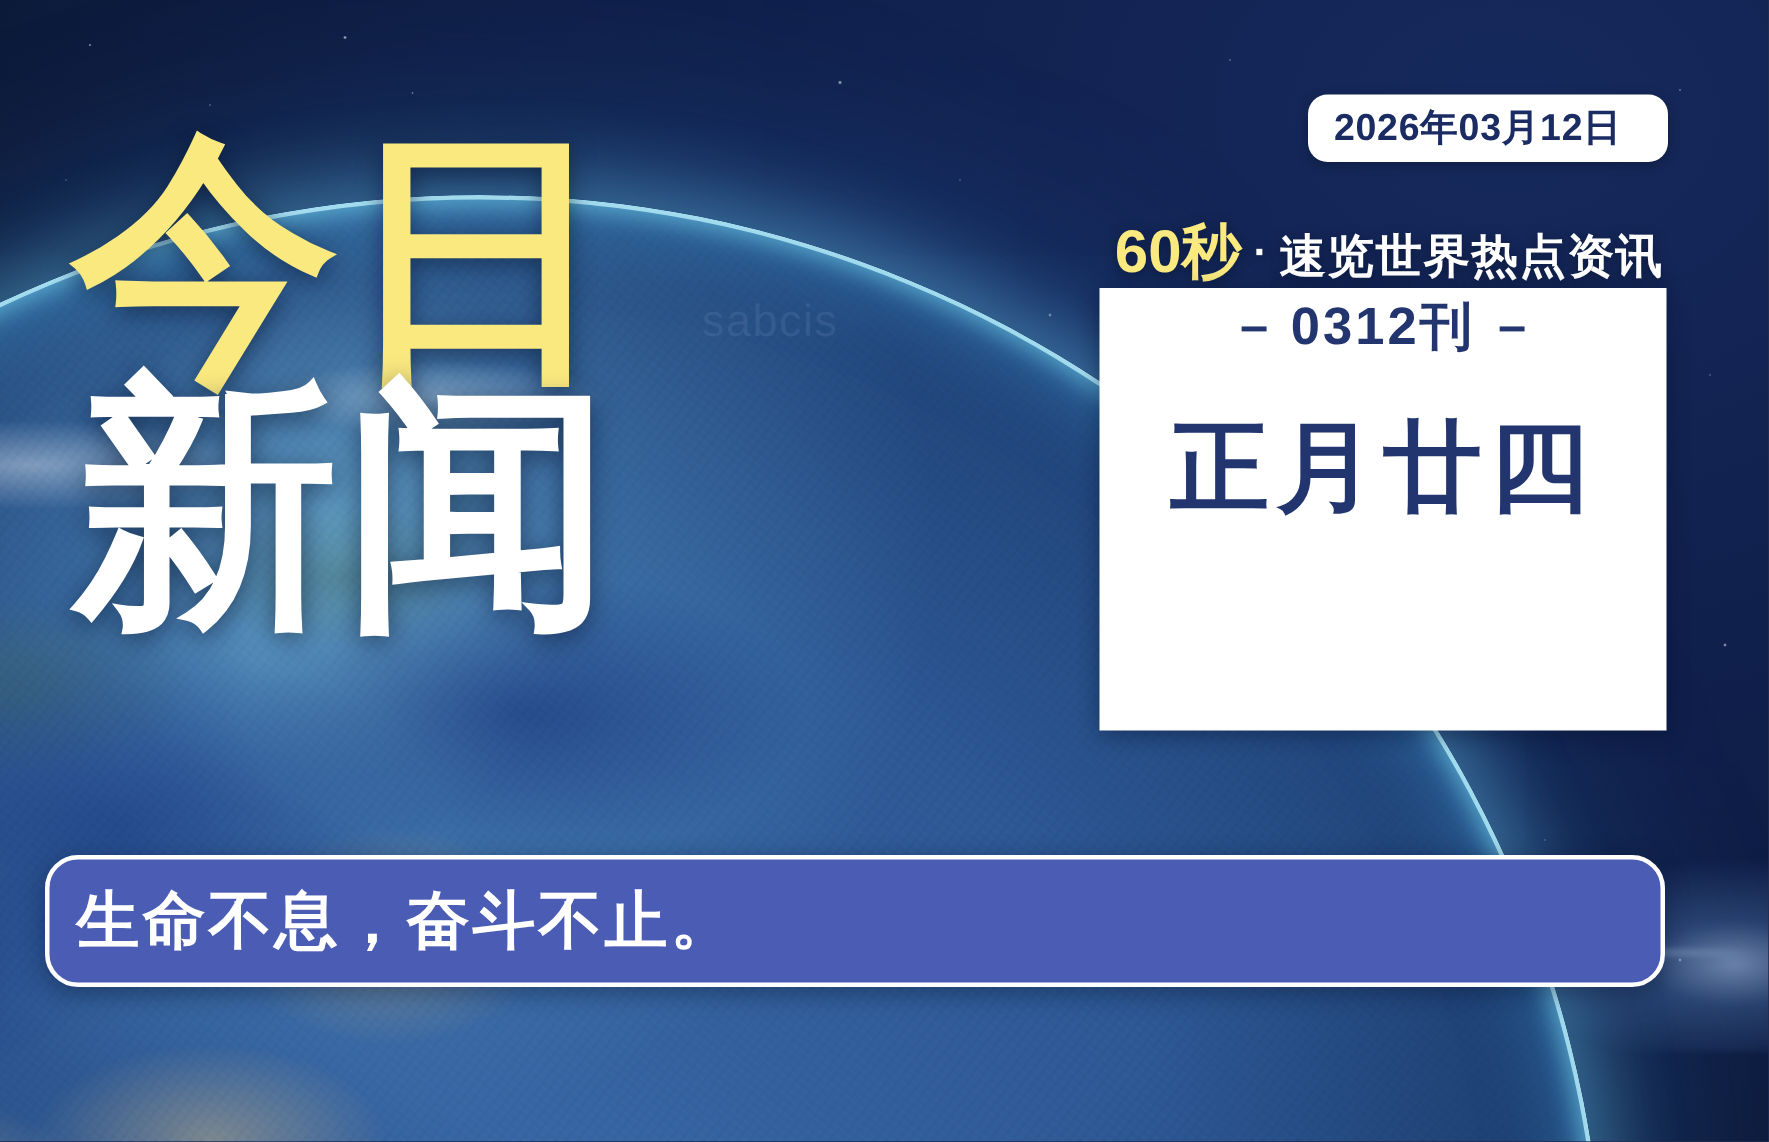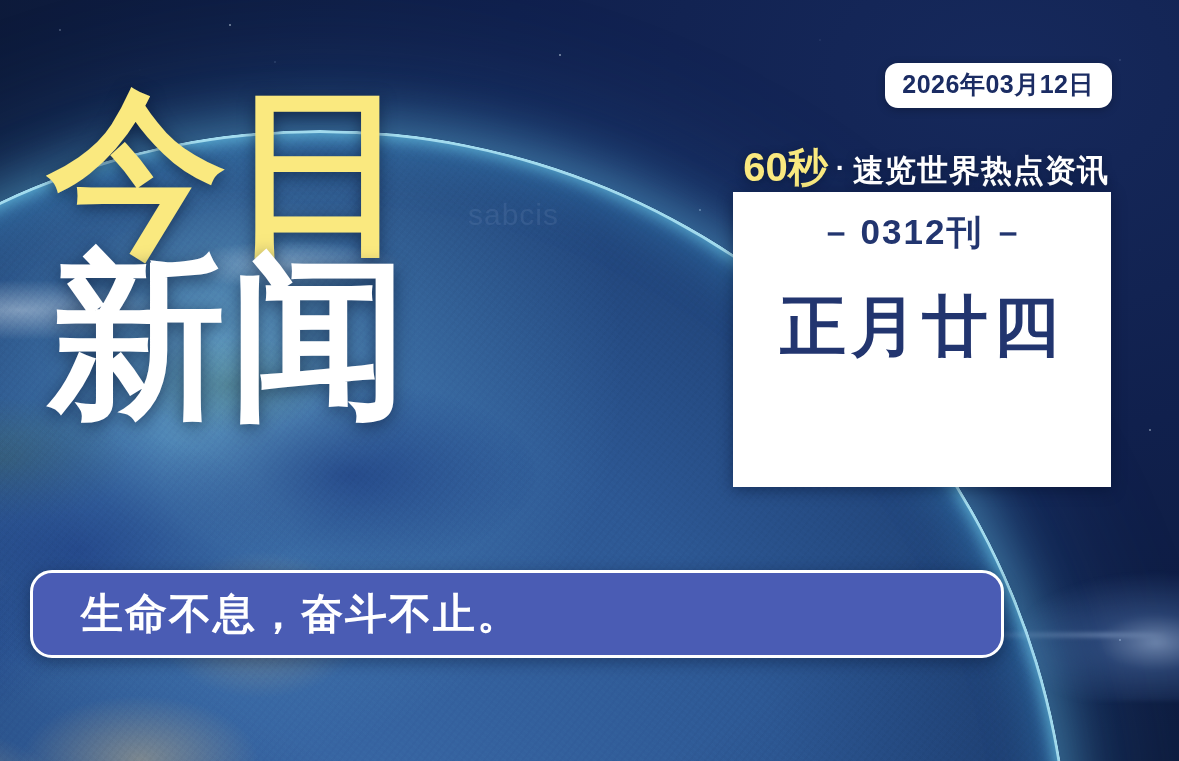--- a/index.html
+++ b/index.html
@@ -190,21 +190,21 @@
 
   
   .date-badge {
     position: absolute;
     right: 67px;
     top: 63px;
     background: #ffffff;
     color: #1b2c63;
     font-size: 25px;
     font-weight: 700;
-    padding: 5px 18px 7px 17px;
+    padding: 5px 31px 7px 17px;
     border-radius: 13px;
     letter-spacing: 0.5px;
     white-space: nowrap;
     box-shadow: 0 2px 8px rgba(0,0,0,0.25);
   }
 
   
   .tagline {
     position: absolute;
     right: 70px;
@@ -242,21 +242,21 @@
     left: 733px;
     top: 192px;
     width: 378px;
     height: 295px;
     background: #ffffff;
     box-shadow: 0 3px 14px rgba(4,14,40,0.45);
     display: flex;
     flex-direction: column;
     align-items: center;
     justify-content: flex-start;
-    padding-top: 17px;
+    padding-top: 2px;
     box-sizing: border-box;
   }
   .card .issue {
     color: #22356f;
     font-size: 35px;
     font-weight: 700;
     letter-spacing: 2px;
     white-space: nowrap;
   }
   .card .issue .tick { letter-spacing: 0; padding: 0 7px; }
@@ -275,29 +275,29 @@
     font-weight: 700;
     letter-spacing: 5px;
     white-space: nowrap;
   }
 
   
   .quote-bar {
     position: absolute;
     left: 30px;
     top: 570px;
-    width: 974px;
+    width: 1080px;
     height: 88px;
     box-sizing: border-box;
     background: #4a5cb4;
     border: 3px solid #ffffff;
     border-radius: 22px;
     display: flex;
     align-items: center;
-    padding-left: 48px;
+    padding-left: 18px;
     box-shadow: 0 4px 16px rgba(4,14,40,0.4);
   }
   .quote-bar .quote-text {
     color: #ffffff;
     font-size: 42px;
     font-weight: 900;
     letter-spacing: 2px;
     white-space: nowrap;
   }
 

